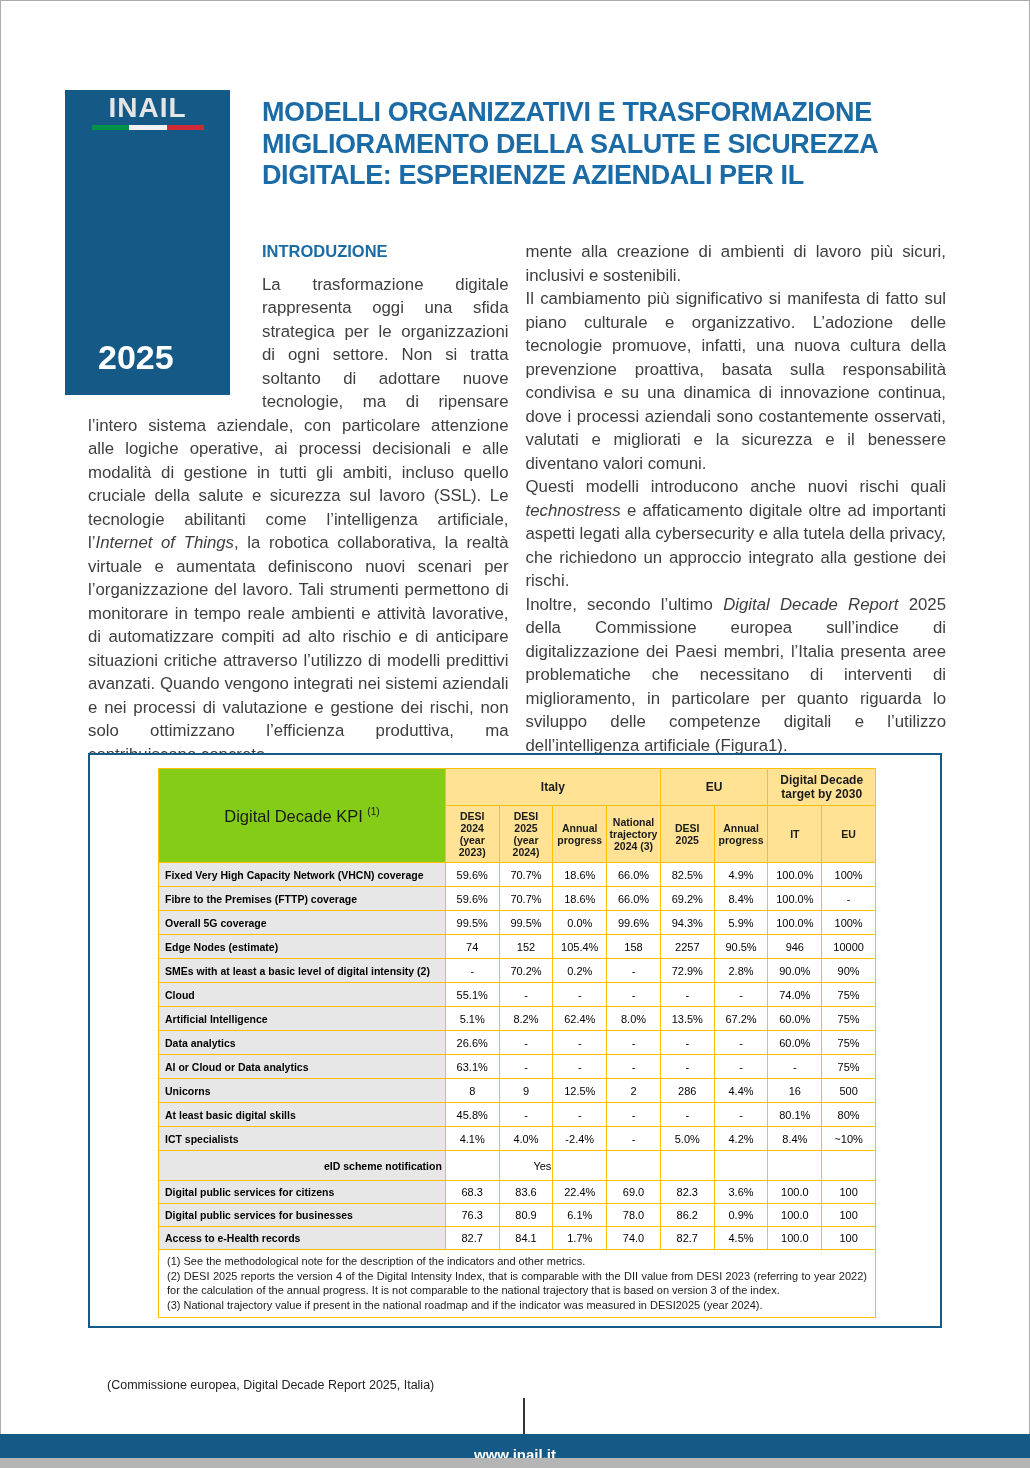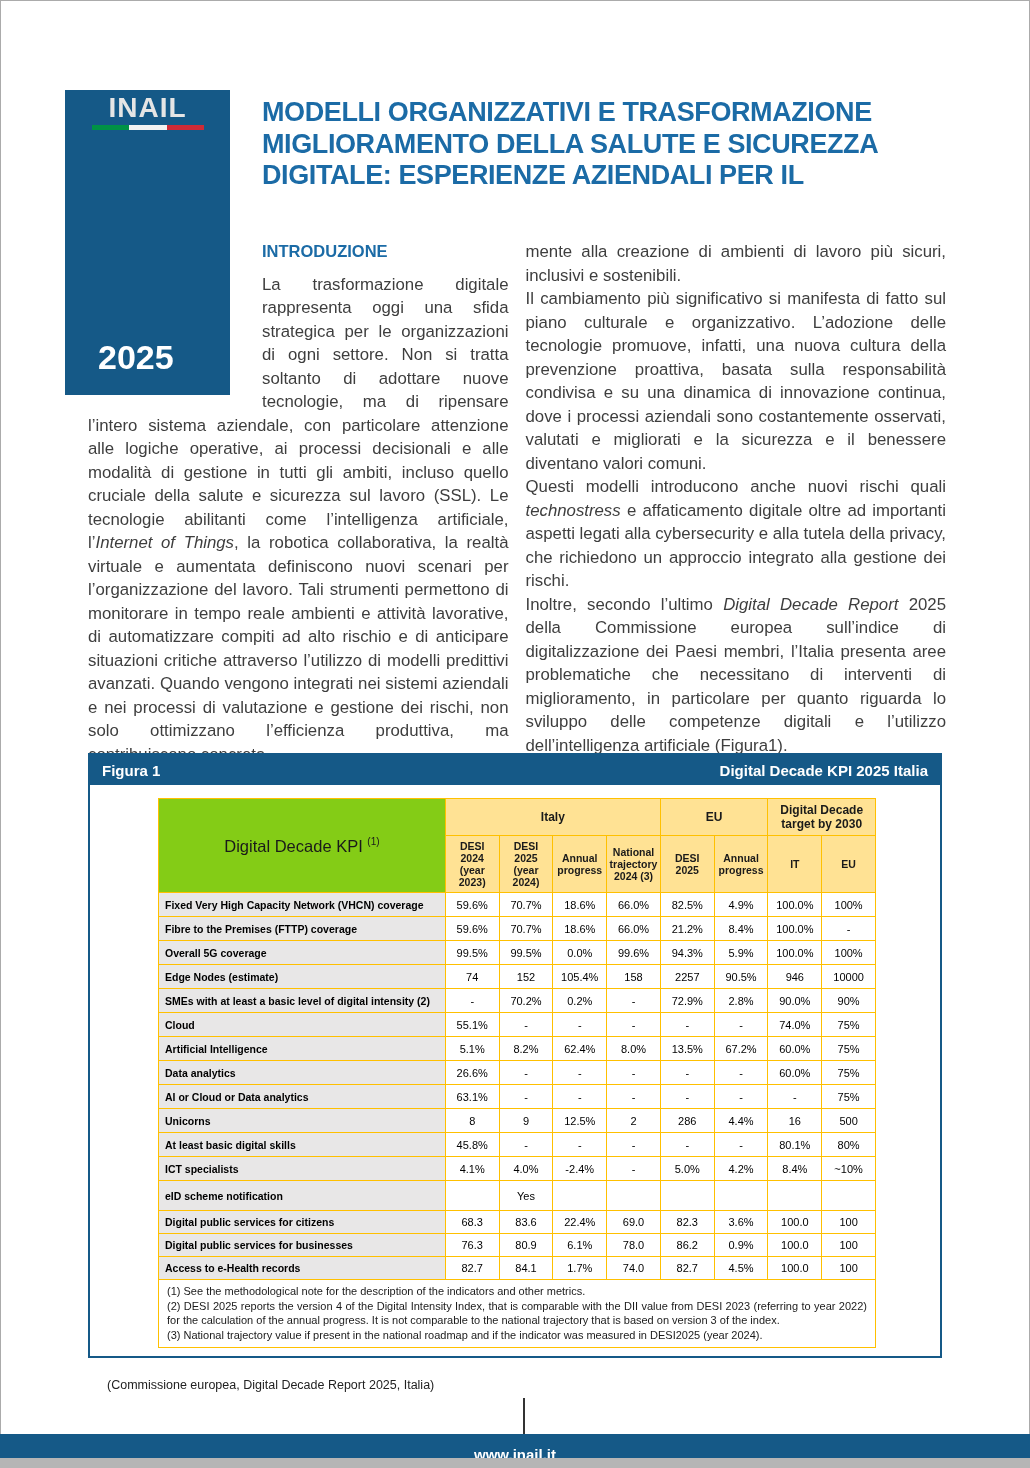--- a/index.html
+++ b/index.html
@@ -66,21 +66,21 @@
   th.corner sup { font-size: 10px; }
   th.group { background: #ffe294; font-size: 12px; color:#1a1a1a; padding: 4px 2px; height: 36px; }
   th.colhead { background: #ffe294; font-size: 10.5px; color:#1a1a1a; padding: 4px 2px; height: 56px; }
 
   td.rlabel { background: #e8e7e7; font-weight: bold; font-size: 10.5px; color:#000;
     padding: 4px 3px 4px 6px; text-align: left;
     border-top-color: #fff; border-bottom-color: #fff; }
   td.val { font-size: 11px; color:#000; text-align: center; padding: 4px 1px; background:#fff; }
   tr.norm td { height: 24px; }
   tr.tall td { height: 23px; }
-  tr.mid  td { height: 30px; }
+  tr.mid  td { height: 30px; text-align: right; }
 
   .footnotes {
     border: 1px solid #ffc000; margin-top: -1px;
     padding: 4px 8px 5px; font-size: 11px; line-height: 14.5px; color: #1a1a1a;
     text-align: justify;
   }
 
   .fig-caption {
     position: absolute; left: 107px; top: 1378px;
     font-size: 12.5px; color: #222;
@@ -131,24 +131,20 @@
       <div>
           <div class="para"><span>mente alla creazione di ambienti di lavoro più sicuri, inclusivi e sostenibili.</span></div>
           <div class="para"><span>Il cambiamento più significativo si manifesta di fatto sul piano culturale e organizzativo. L’adozione delle tecnologie promuove, infatti, una nuova cultura della prevenzione proattiva, basata sulla responsabilità condivisa e su una dinamica di innovazione continua, dove i processi aziendali sono costantemente osservati, valutati e migliorati e la sicurezza e il benessere diventano valori comuni.</span></div>
           <div class="para"><span>Questi modelli introducono anche nuovi rischi quali </span><em>technostress</em><span> e affaticamento digitale oltre ad importanti aspetti legati alla cybersecurity e alla tutela della privacy, che richiedono un approccio integrato alla gestione dei rischi.</span></div>
           <div class="para"><span>Inoltre, secondo l’ultimo </span><em>Digital Decade Report</em><span> 2025 della Commissione europea sull’indice di digitalizzazione dei Paesi membri, l’Italia presenta aree problematiche che necessitano di interventi di miglioramento, in particolare per quanto riguarda lo sviluppo delle competenze digitali e l’utilizzo dell’intelligenza artificiale (Figura1).</span></div>
         </div>
     </div>
   </div>
 
   <div class="figure">
-    <div class="fig-bar">
-      <span>Figura 1</span>
-      <span>Digital Decade KPI 2025 Italia</span>
-    </div>
     <div class="fig-body">
       <table class="kpi">
           <colgroup>
             <col class="c-label">
             <col class="c-data">
             <col class="c-data">
             <col class="c-data">
             <col class="c-data">
             <col class="c-data">
             <col class="c-data">
@@ -184,21 +180,21 @@
               <td class="val">4.9%</td>
               <td class="val">100.0%</td>
               <td class="val">100%</td>
             </tr>
             <tr class="norm">
               <td class="rlabel">Fibre to the Premises (FTTP) coverage</td>
               <td class="val">59.6%</td>
               <td class="val">70.7%</td>
               <td class="val">18.6%</td>
               <td class="val">66.0%</td>
-              <td class="val">21.2%</td>
+              <td class="val">69.2%</td>
               <td class="val">8.4%</td>
               <td class="val">100.0%</td>
               <td class="val">-</td>
             </tr>
             <tr class="norm">
               <td class="rlabel">Overall 5G coverage</td>
               <td class="val">99.5%</td>
               <td class="val">99.5%</td>
               <td class="val">0.0%</td>
               <td class="val">99.6%</td>

